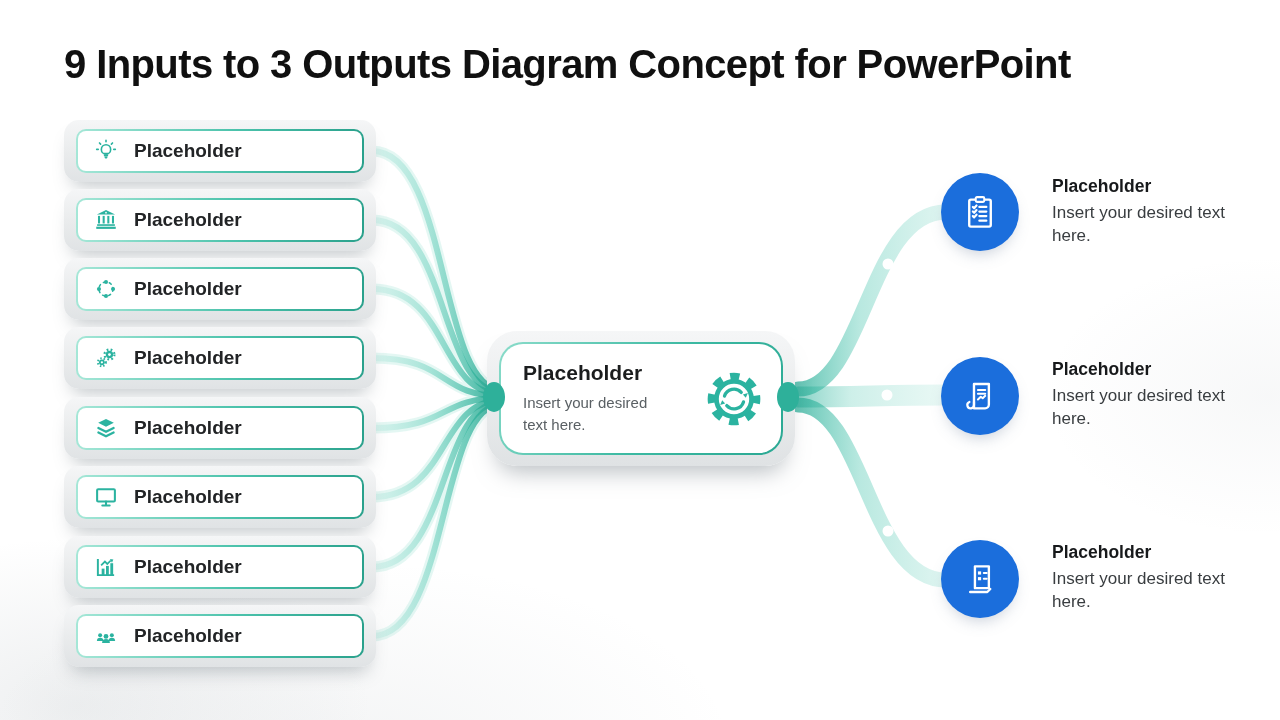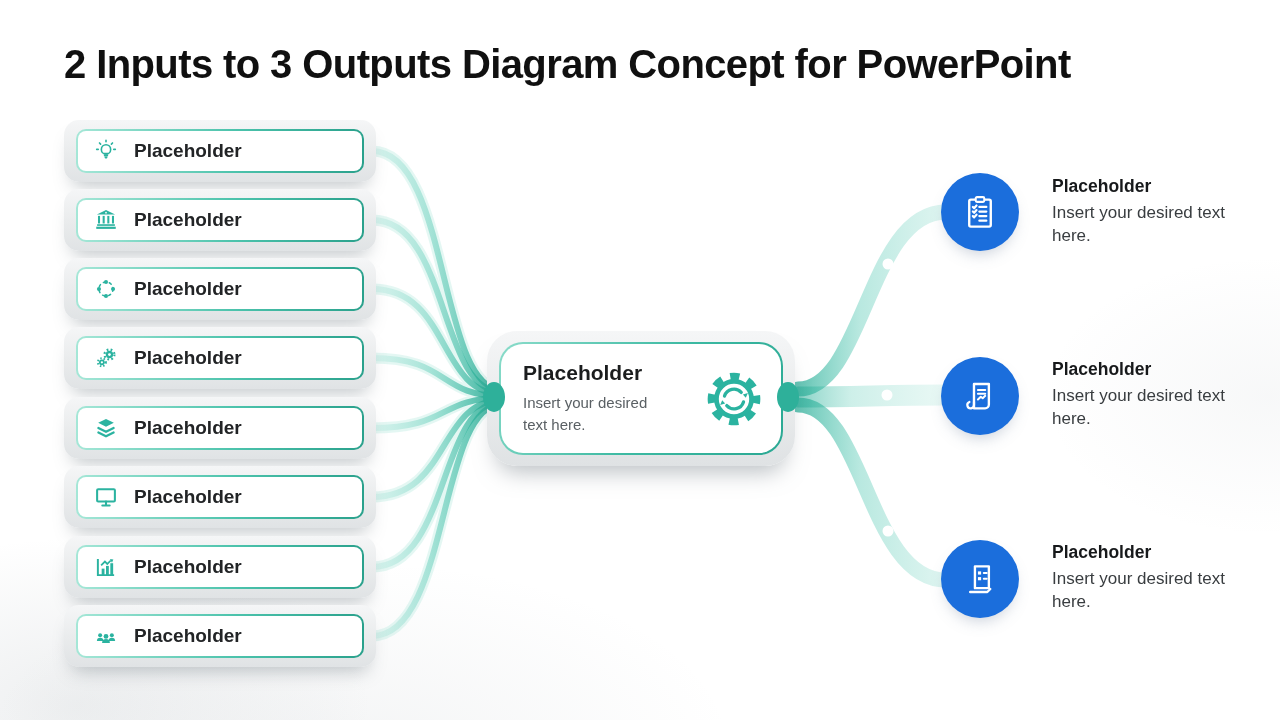--- a/index.html
+++ b/index.html
@@ -64,21 +64,21 @@
   .output-body{margin:5px 0 0 0;font-size:17px;line-height:1.35;color:#393d40;}
   
   .connector-layer{position:absolute;inset:0;z-index:1;pointer-events:none;}
   .nub-layer{position:absolute;inset:0;z-index:3;pointer-events:none;}
 </style>
 </head>
 <body>
 
 <div class="stage">
 
-  <h1 class="slide-title">2 Inputs to 3 Outputs Diagram Concept for PowerPoint</h1>
+  <h1 class="slide-title">9 Inputs to 3 Outputs Diagram Concept for PowerPoint</h1>
 
   <svg class="connector-layer" width="1280" height="720" viewBox="0 0 1280 720">
     <defs>
       <linearGradient id="leftGrad" gradientUnits="userSpaceOnUse" x1="372" y1="0" x2="503" y2="0">
         <stop offset="0" stop-color="#7cd8c6" stop-opacity="0.14"></stop>
         <stop offset="0.45" stop-color="#44c4ac" stop-opacity="0.40"></stop>
         <stop offset="1" stop-color="#20a68f" stop-opacity="0.92"></stop>
       </linearGradient>
       <linearGradient id="rightGrad" gradientUnits="userSpaceOnUse" x1="798" y1="0" x2="975" y2="0">
         <stop offset="0" stop-color="#26ac96" stop-opacity="0.72"></stop>

